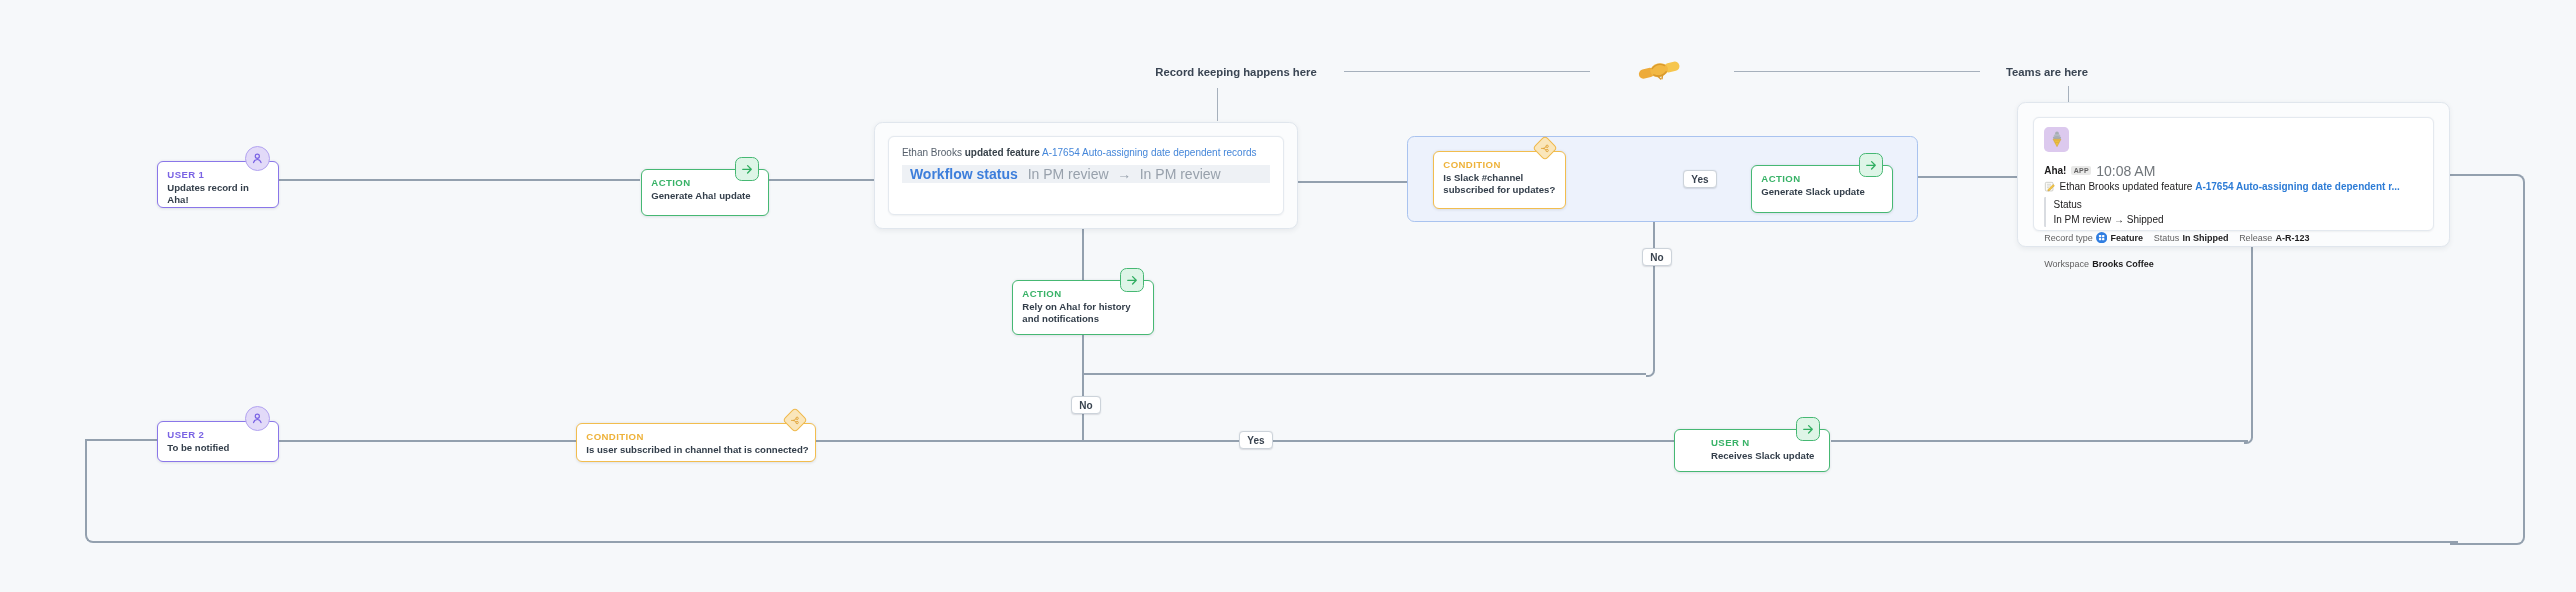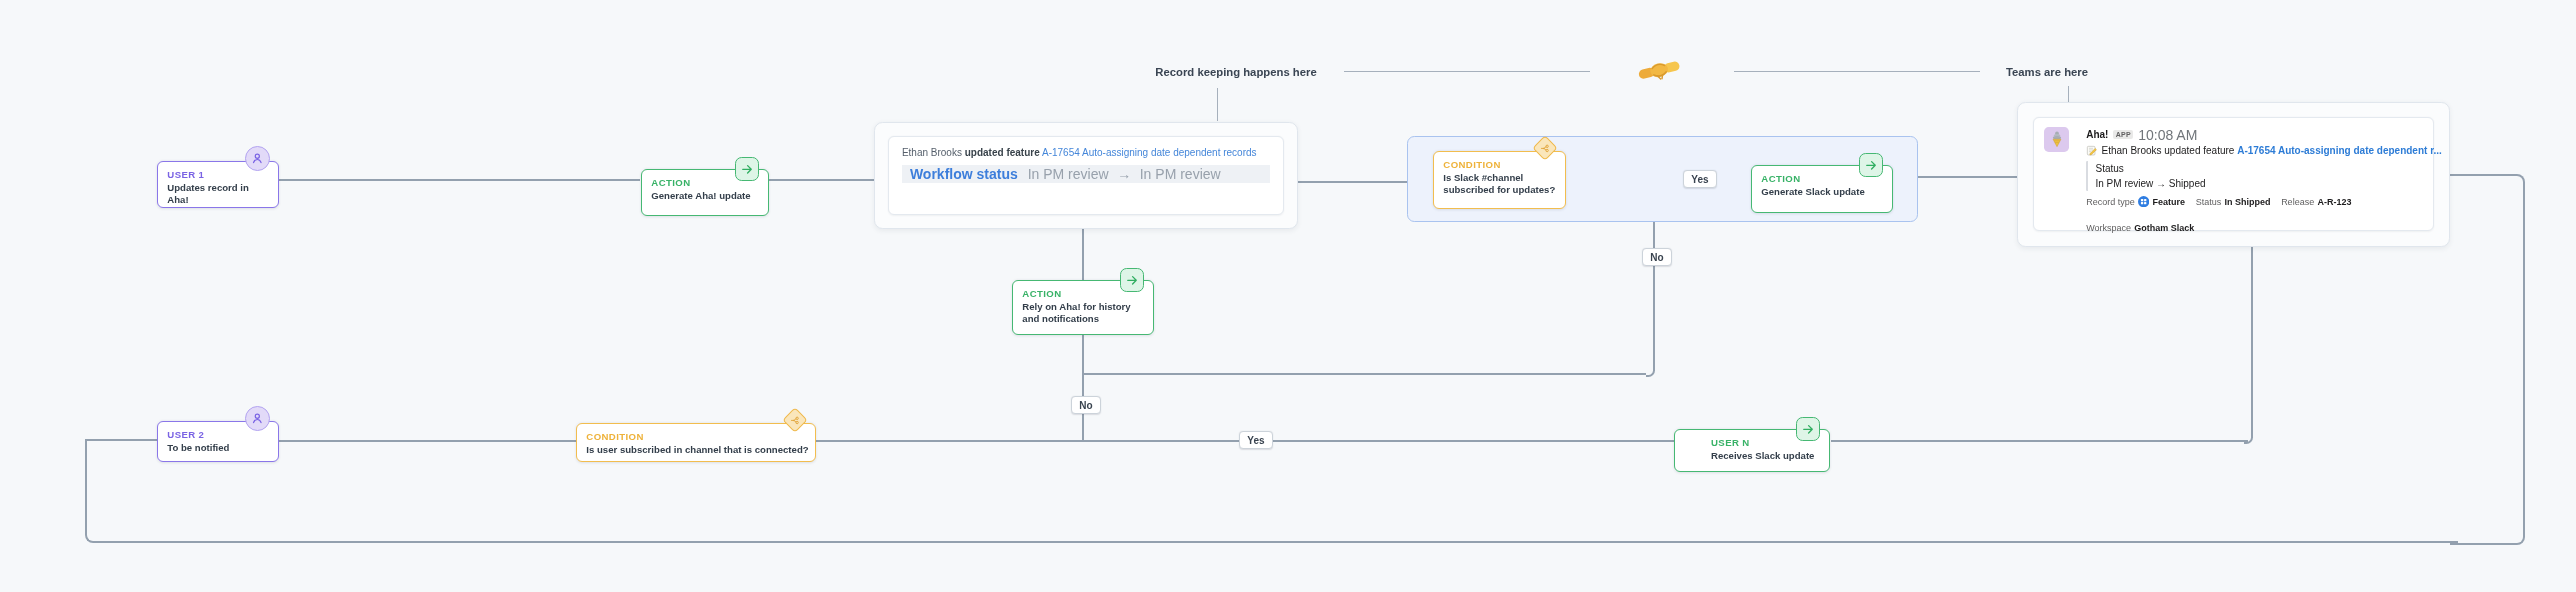--- a/index.html
+++ b/index.html
@@ -49,21 +49,21 @@
   .aha-inner{left:12.6px;right:12.6px;top:12.6px;bottom:12.6px;padding:10.6px 13.3px;}
   .aha-line{font-size:10px;color:#56606c;white-space:nowrap;}
   .aha-line .b{font-weight:700;color:#39434b;}
   .aha-line .lnk{color:#4486d9;}
   .aha-sub{margin-top:7.3px;background:#eef1f5;border-radius:0;padding:1px 8px;font-size:14px;
            color:#98a1ac;white-space:nowrap;}
   .aha-sub .wf{color:#3d7edb;font-weight:700;margin-right:6px;}
   .aha-sub .arr{margin:0 4.7px;}
 
   
-  .slack-inner{left:14.6px;right:14.6px;top:14px;bottom:15.3px;padding:8.6px 10.6px;display:flex;gap:17px;}
+  .slack-inner{left:14.6px;right:14.6px;top:14px;bottom:15.3px;padding:8.6px 10.6px;display:flex;gap:11px;flex-direction:column;}
   .avatar{width:25px;height:25px;border-radius:4.7px;background:#dcc9ee;flex:0 0 auto;
           display:flex;align-items:center;justify-content:center;}
   .s-col{flex:1;min-width:0;}
   .s-head{display:flex;align-items:center;gap:4.7px;}
   .s-name{font-size:10px;font-weight:800;color:#1d1c1d;}
   .s-app{font-size:7px;font-weight:700;color:#616061;background:#e9e9e8;border-radius:2px;
          padding:1.3px 2.7px;letter-spacing:0.2px;}
   .s-time{font-size:14px;color:#70757a;}
   .s-msg{margin-top:2.7px;font-size:10px;color:#1d1c1d;white-space:nowrap;display:flex;align-items:center;gap:4px;}
   .s-link{color:#2d7cd6;font-weight:bold;}
@@ -235,21 +235,21 @@
             <span class="fv">In Shipped</span>
           </span>
           <span class="grp">
             <span class="fl">Release</span>
             <span class="fv">A-R-123</span>
           </span>
         </div>
         <div class="s-fields s-ws">
           <span class="grp">
             <span class="fl">Workspace</span>
-            <span class="fv">Gotham Slack</span>
+            <span class="fv">Brooks Coffee</span>
           </span>
         </div>
       </div>
     </div>
   </div>
 
   <div class="chip" style="left:1642px;top:248px;">No</div>
   <div class="chip" style="left:1071px;top:396px;">No</div>
 
   <div class="node green" style="left:1012px;top:272px;width:142px;height:55px;">

